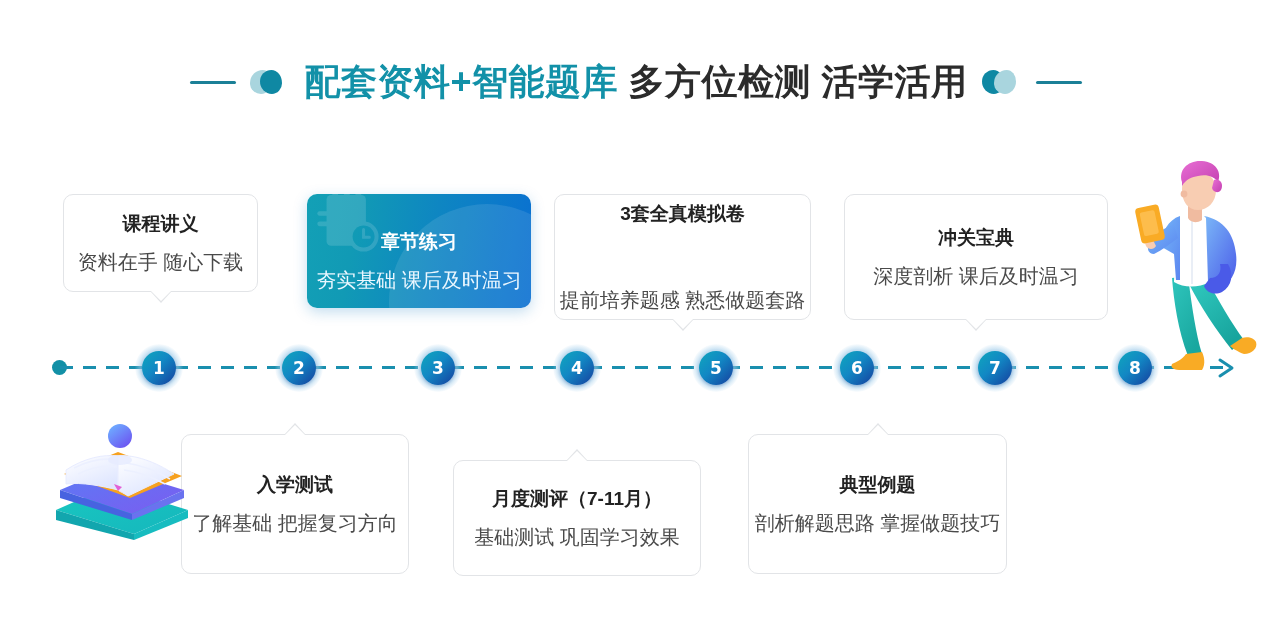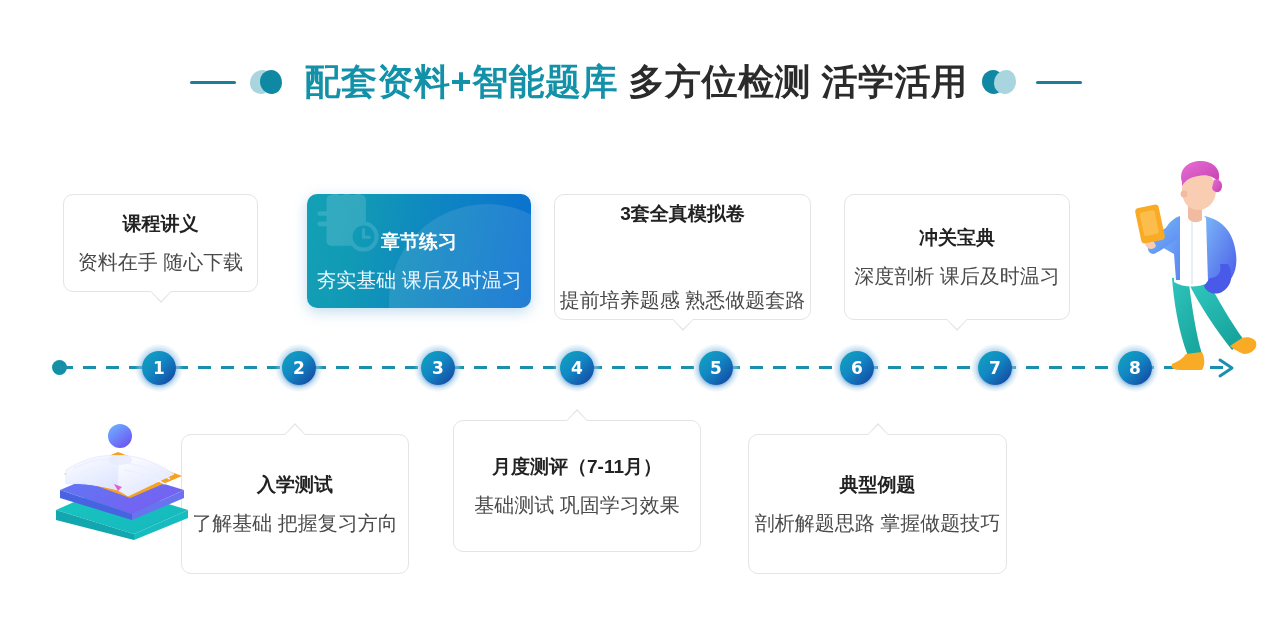--- a/index.html
+++ b/index.html
@@ -155,21 +155,21 @@
 
   </div>
 
   <div class="card" style="left:554px;top:194px;width:257px;height:126px;gap:48px;">
     <div class="c-title">3套全真模拟卷</div>
     <div class="c-sub">提前培养题感 熟悉做题套路</div>
     <span class="notch-down"></span>
     <span class="notch-down-in"></span>
   </div>
 
-  <div class="card" style="left:844px;top:194px;width:226px;height:126px;">
+  <div class="card" style="left:844px;top:194px;width:264px;height:126px;">
     <div class="c-title">冲关宝典</div>
     <div class="c-sub">深度剖析 课后及时温习</div>
     <span class="notch-down"></span>
     <span class="notch-down-in"></span>
   </div>
 
   <div class="timeline">
     <span class="tl-dot-start"></span>
     <span class="tl-line"></span>
     <span class="tl-arrow">
@@ -212,21 +212,21 @@
     </div>
   </div>
 
   <div class="card" style="left:181px;top:434px;width:228px;height:140px;">
     <span class="notch-up"></span>
     <span class="notch-up-in"></span>
     <div class="c-title">入学测试</div>
     <div class="c-sub">了解基础 把握复习方向</div>
   </div>
 
-  <div class="card" style="left:453px;top:420px;width:248px;height:132px;">
+  <div class="card" style="left:453px;top:460px;width:248px;height:116px;">
     <span class="notch-up"></span>
     <span class="notch-up-in"></span>
     <div class="c-title">月度测评（7-11月）</div>
     <div class="c-sub">基础测试 巩固学习效果</div>
   </div>
 
   <div class="card" style="left:748px;top:434px;width:259px;height:140px;">
     <span class="notch-up"></span>
     <span class="notch-up-in"></span>
     <div class="c-title">典型例题</div>

